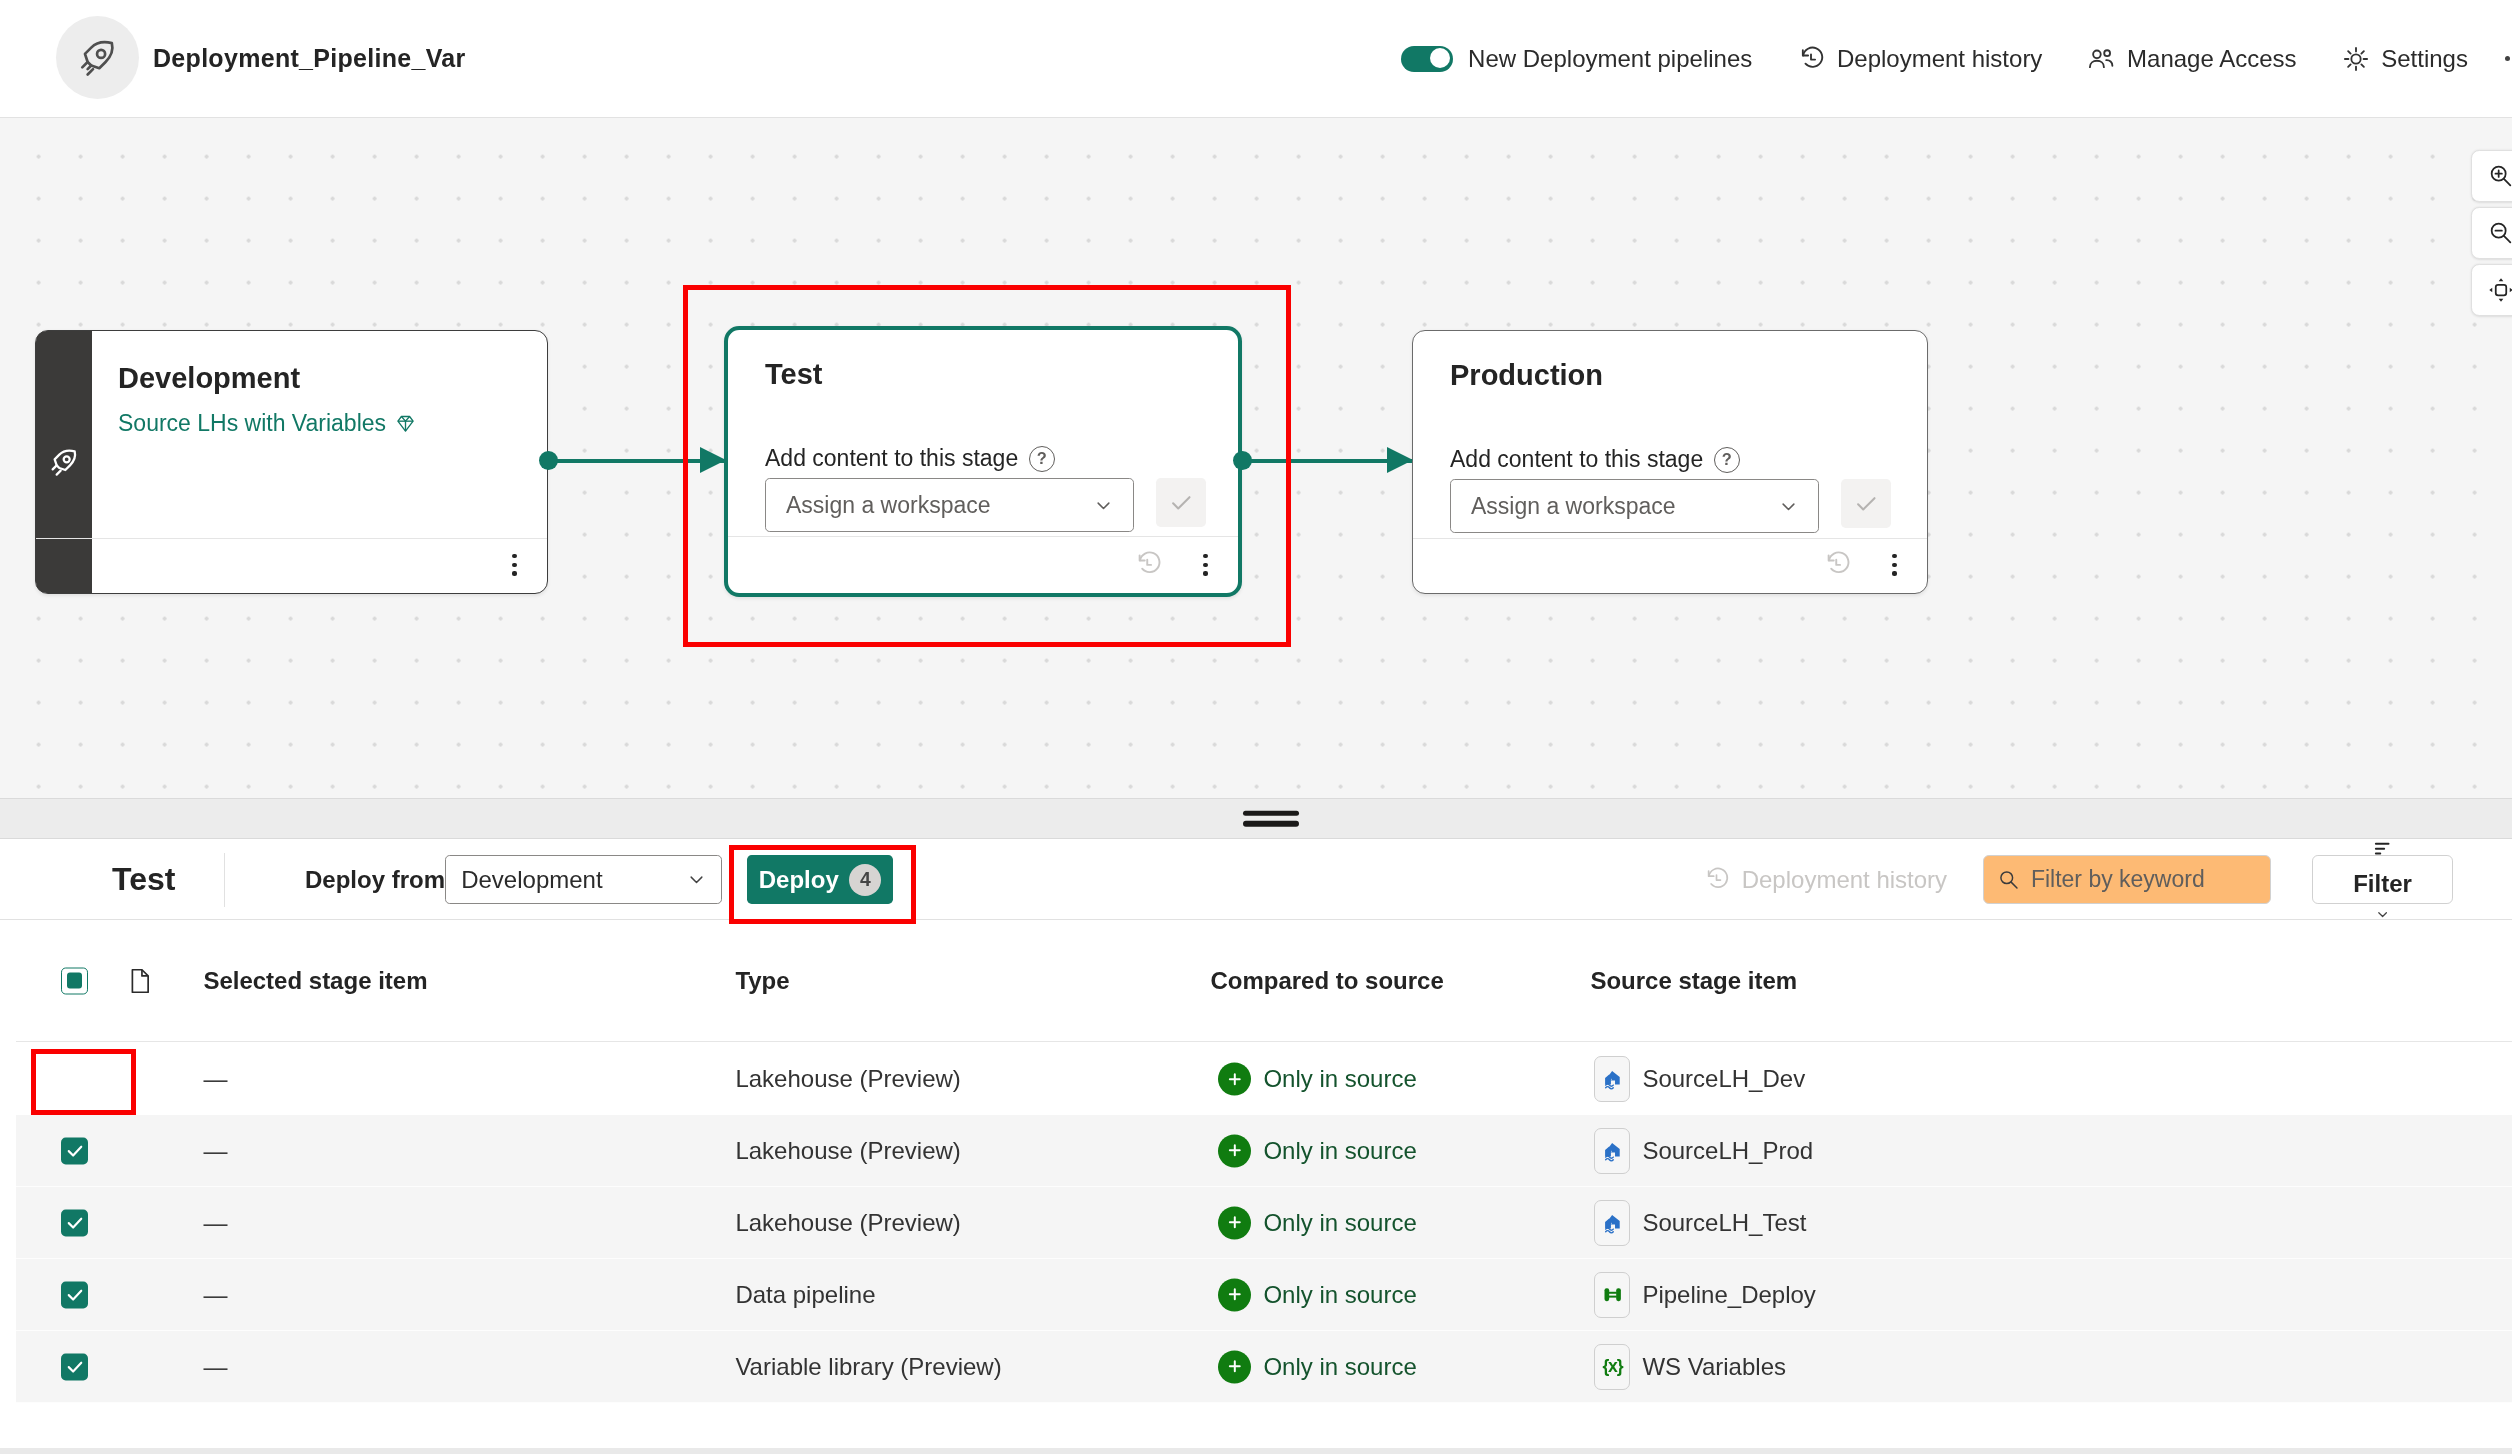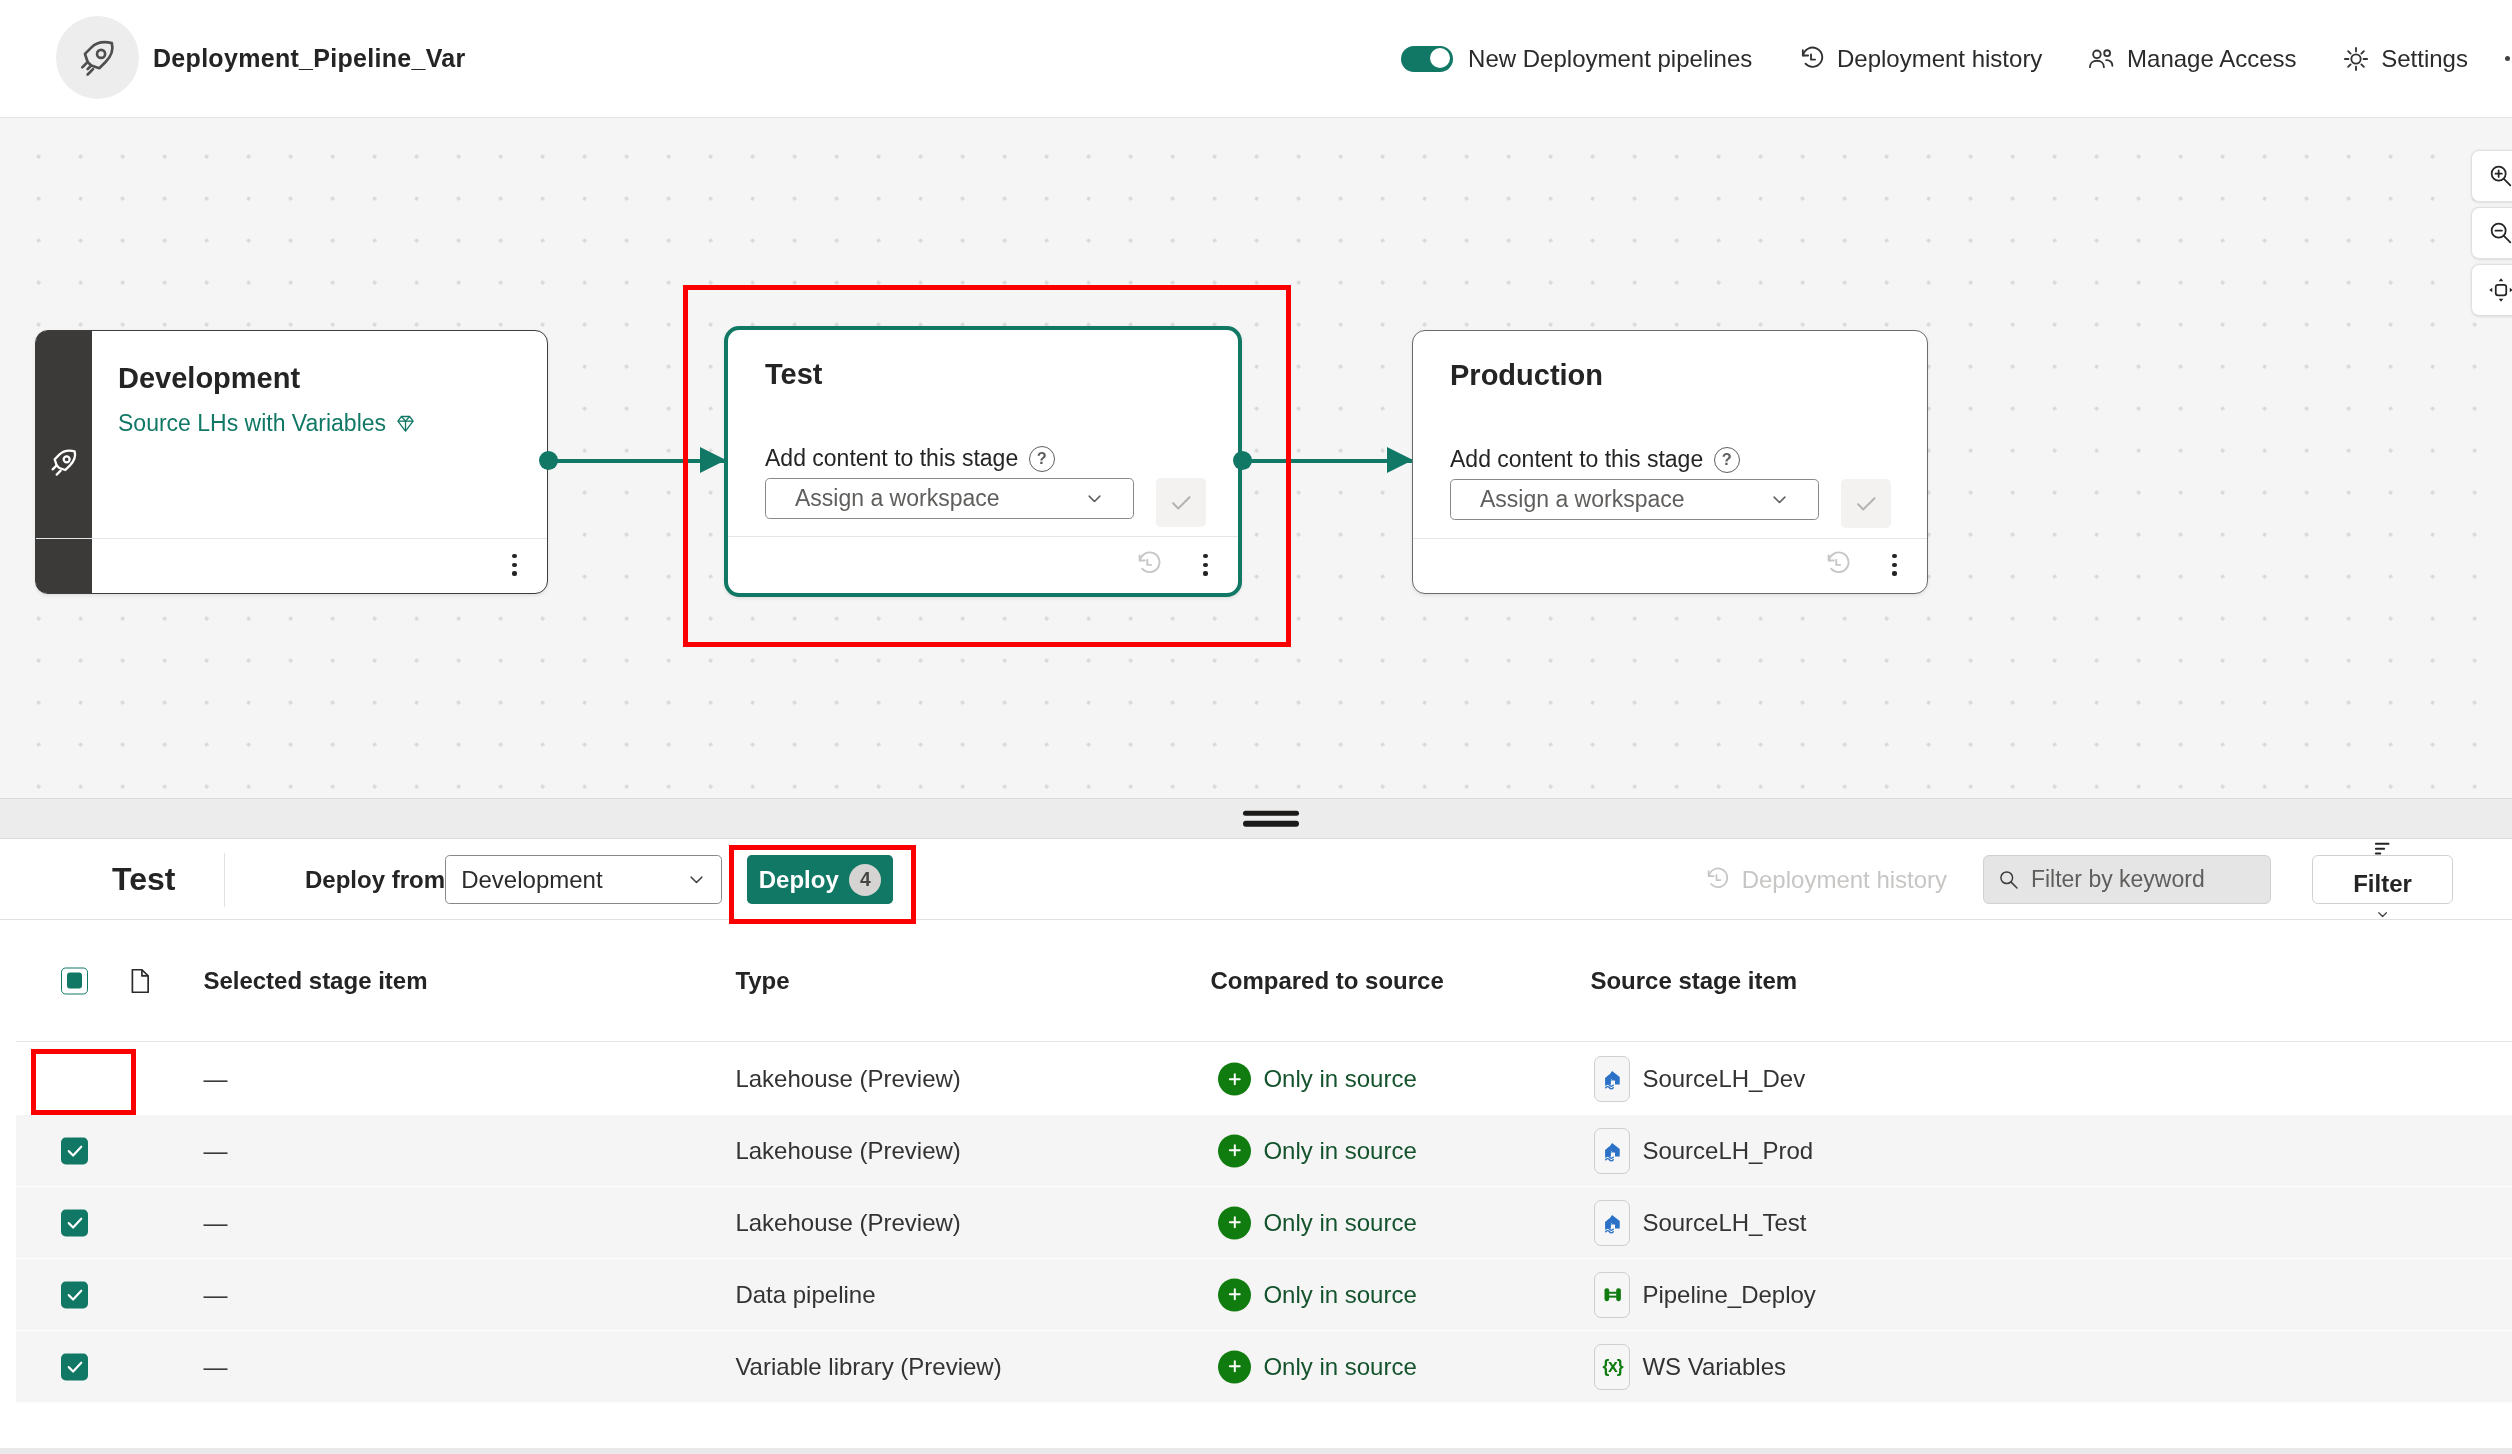--- a/index.html
+++ b/index.html
@@ -38,23 +38,23 @@
   .dev-title { left:82px; top:30.5px; }
   .dev-link { position:absolute; left:82px; top:79px; display:flex; align-items:center; gap:9.4px;
               font-size:23px; color:#117865; cursor:pointer; }
   
   .card-test { left:724px; top:208px; width:518px; height:271px; border:4.7px solid #117865; border-radius:15.2px; }
   .card-prod { left:1412px; top:212px; width:516px; height:264px; border:1.8px solid #6b6b6b; }
   .add-row { position:absolute; left:37px; top:115px; display:flex; align-items:center; gap:10.5px; }
   .add-label { font-size:23px; font-weight:400; color:#242424; }
   .help-circle { width:26px; height:26px; border:1.8px solid #605e5c; border-radius:50%; color:#605e5c;
                  font-size:16.4px; font-weight:700; display:flex; align-items:center; justify-content:center; }
-  .assign-dd { position:absolute; left:37px; top:148px; width:369px; height:41px; background:#fff;
+  .assign-dd { position:absolute; left:37px; top:148px; width:369px; height:54px; background:#fff;
                border:1.2px solid #8a8886; border-radius:4.7px; display:flex; align-items:center;
-               padding:0 29px; cursor:pointer; }
+               padding:0 20px; cursor:pointer; }
   .assign-dd .ph { font-size:23px; color:#605e5c; flex:1; }
   .check-btn { position:absolute; left:428px; top:148px; width:50px; height:49px; background:#f3f2f1;
                border-radius:4.7px; display:flex; align-items:center; justify-content:center; color:#b5b3b1; }
   .card-foot-line { position:absolute; left:0; right:0; bottom:56px; height:0.6px; background:#e5e5e5; }
   .card-dev .card-foot-line, .card-prod .card-foot-line { bottom:54px; }
   .foot-history { position:absolute; right:76px; bottom:14px; color:#c8c6c4; }
   .vdots { position:absolute; right:27px; bottom:14px; display:flex; flex-direction:column; gap:4.7px;
            align-items:center; padding:3.5px; cursor:pointer; }
   .vdots i { width:4.1px; height:4.1px; border-radius:50%; background:#242424; }
   
@@ -94,21 +94,21 @@
   .deploy-btn { position:absolute; left:747px; top:16px; width:146px; height:49px; background:#117865;
                 border:none; border-radius:4.7px; color:#fff; font-size:24px; font-weight:600;
                 display:flex; align-items:center; justify-content:center; gap:10.5px; cursor:pointer;
                 font-family:"Liberation Sans", sans-serif; }
   .deploy-badge { width:32px; height:32px; border-radius:50%; background:#d6d4d2; color:#454545;
                   font-size:19.3px; font-weight:600; display:flex; align-items:center; justify-content:center; }
   .tb-action { position:absolute; top:0; height:81px; display:flex; align-items:center; gap:11.7px;
                font-size:24px; color:#242424; cursor:pointer; }
   .tb-select-related { left:1494px; }
   .tb-history { left:1703px; color:#c8c6c4; cursor:default; }
-  .search-box { position:absolute; left:1983px; top:16px; width:288px; height:49px; background:#e5e5e5;
+  .search-box { position:absolute; left:1983px; top:16px; width:288px; height:49px; background:#fdba74;
                 border:1.2px solid #d1d1d1; border-radius:5.9px; display:flex; align-items:center;
                 padding:0 13px; gap:10.5px; }
   .search-box input { border:none; outline:none; flex:1; min-width:0; font-size:23px; color:#2b2b2b;
                       font-family:"Liberation Sans", sans-serif; background:transparent; }
   .search-box input::placeholder { color:#605e5c; }
   .filter-btn { position:absolute; left:2312px; top:16px; width:141px; height:49px; background:#fff;
                 border:1.2px solid #d1d1d1; border-radius:5.9px; display:flex; align-items:center;
                 justify-content:center; gap:9.4px; font-size:24px; font-weight:600; color:#242424;
                 cursor:pointer; font-family:"Liberation Sans", sans-serif;flex-direction:column; }
 

